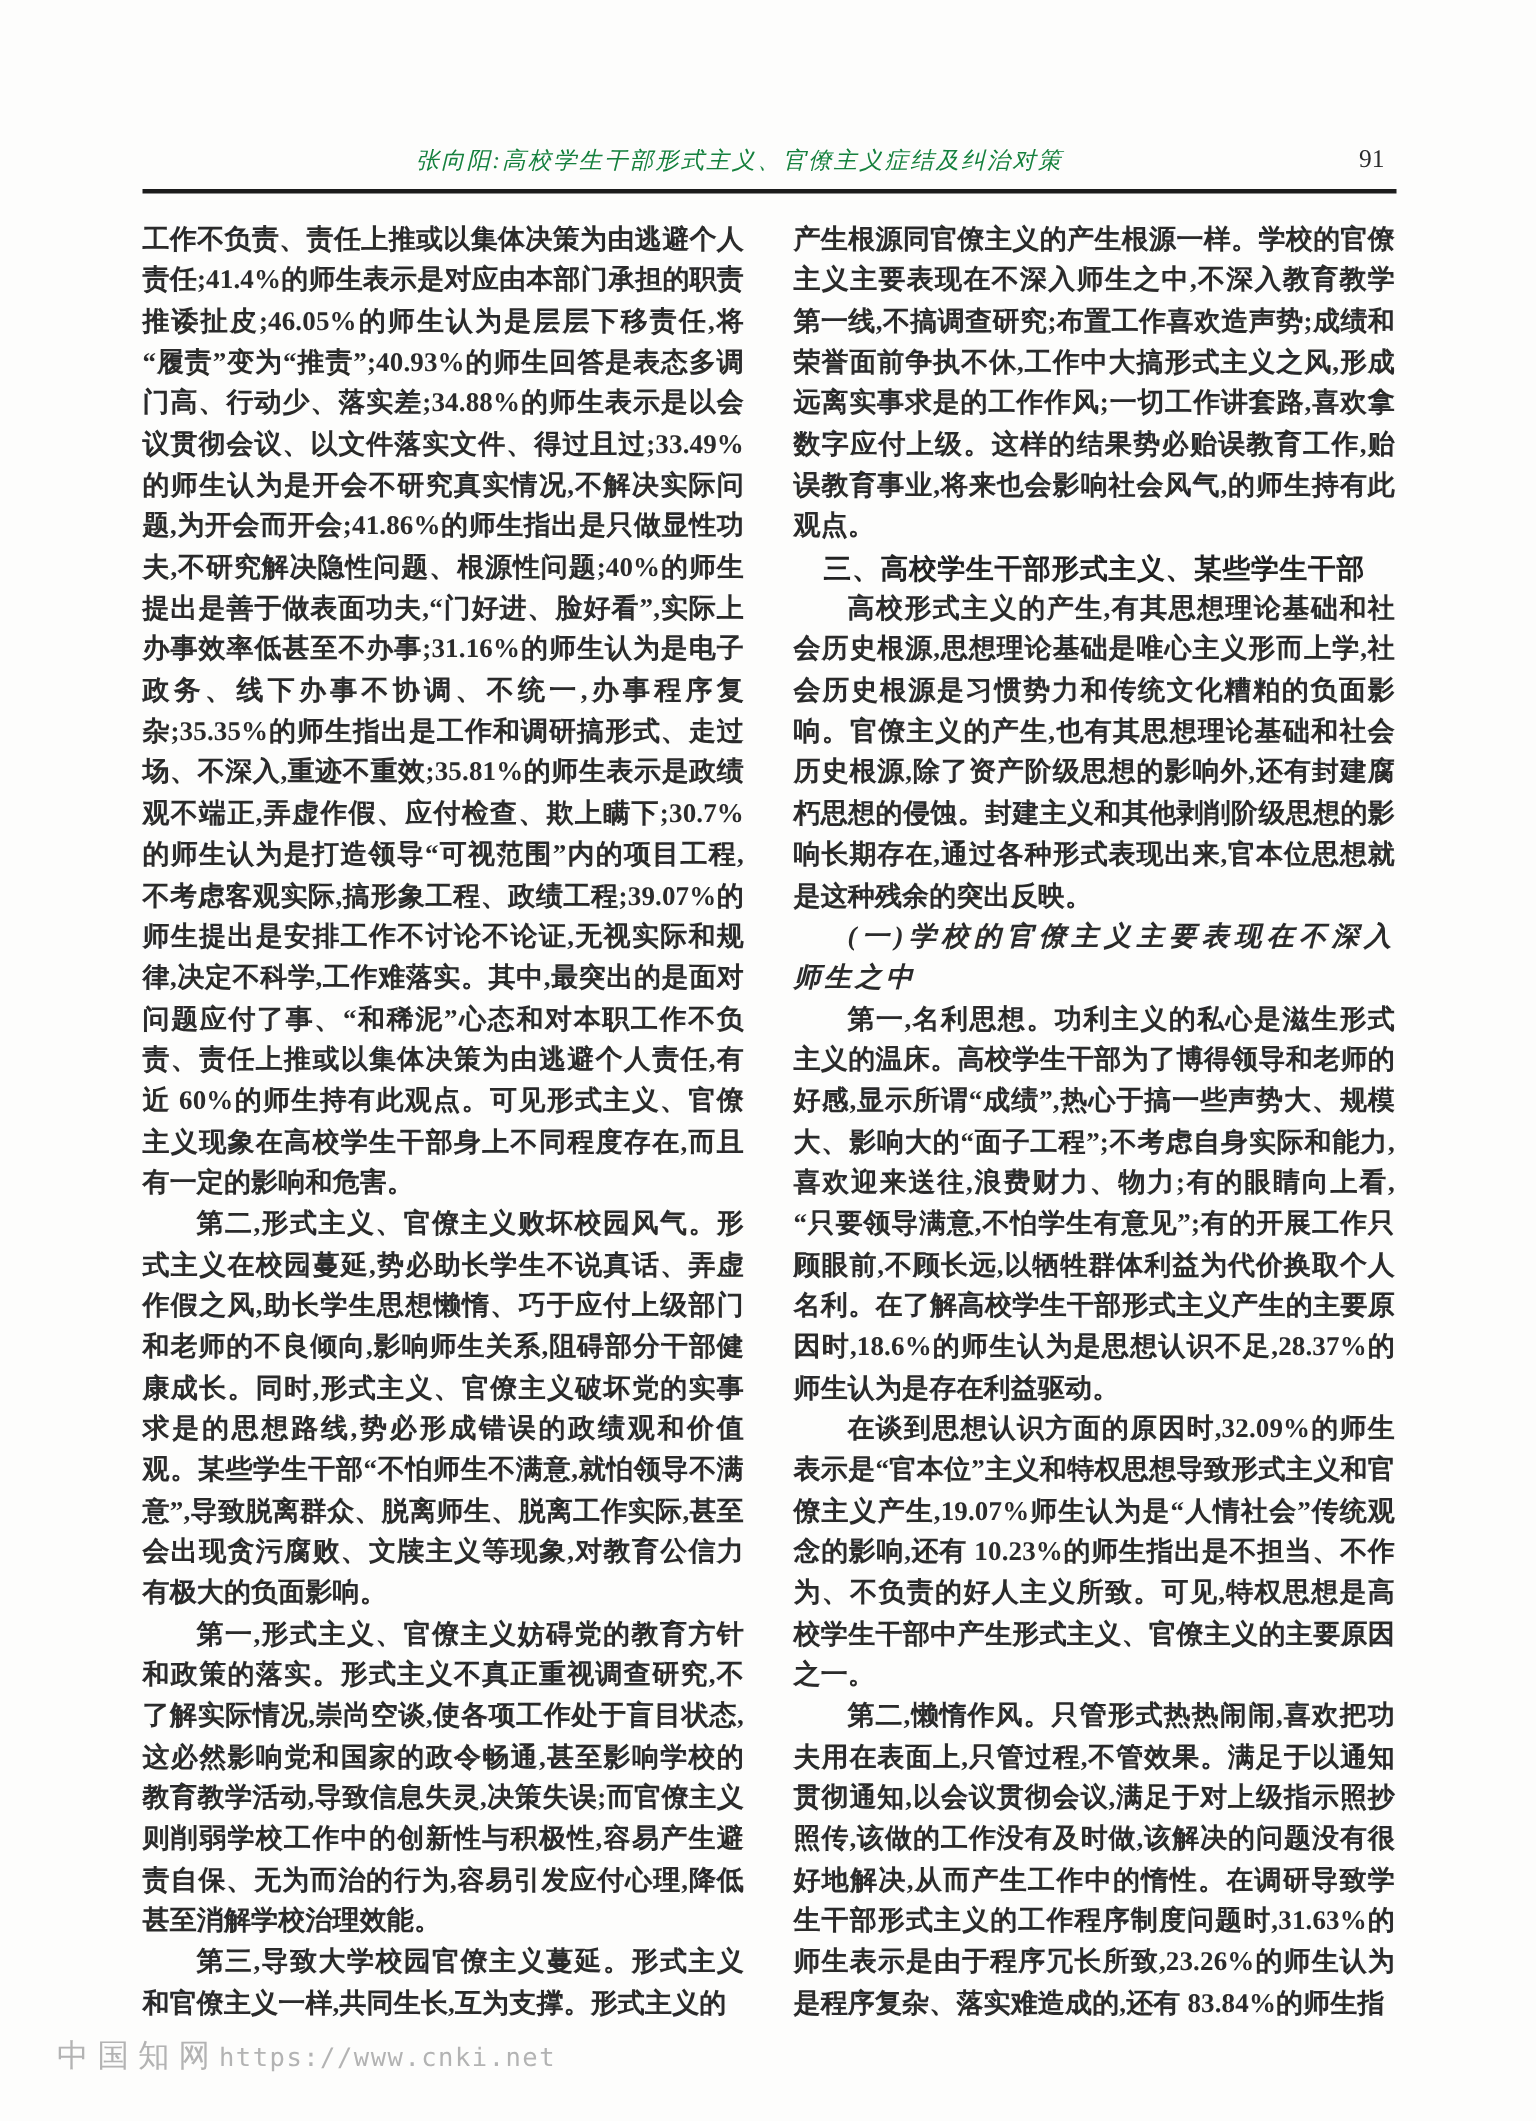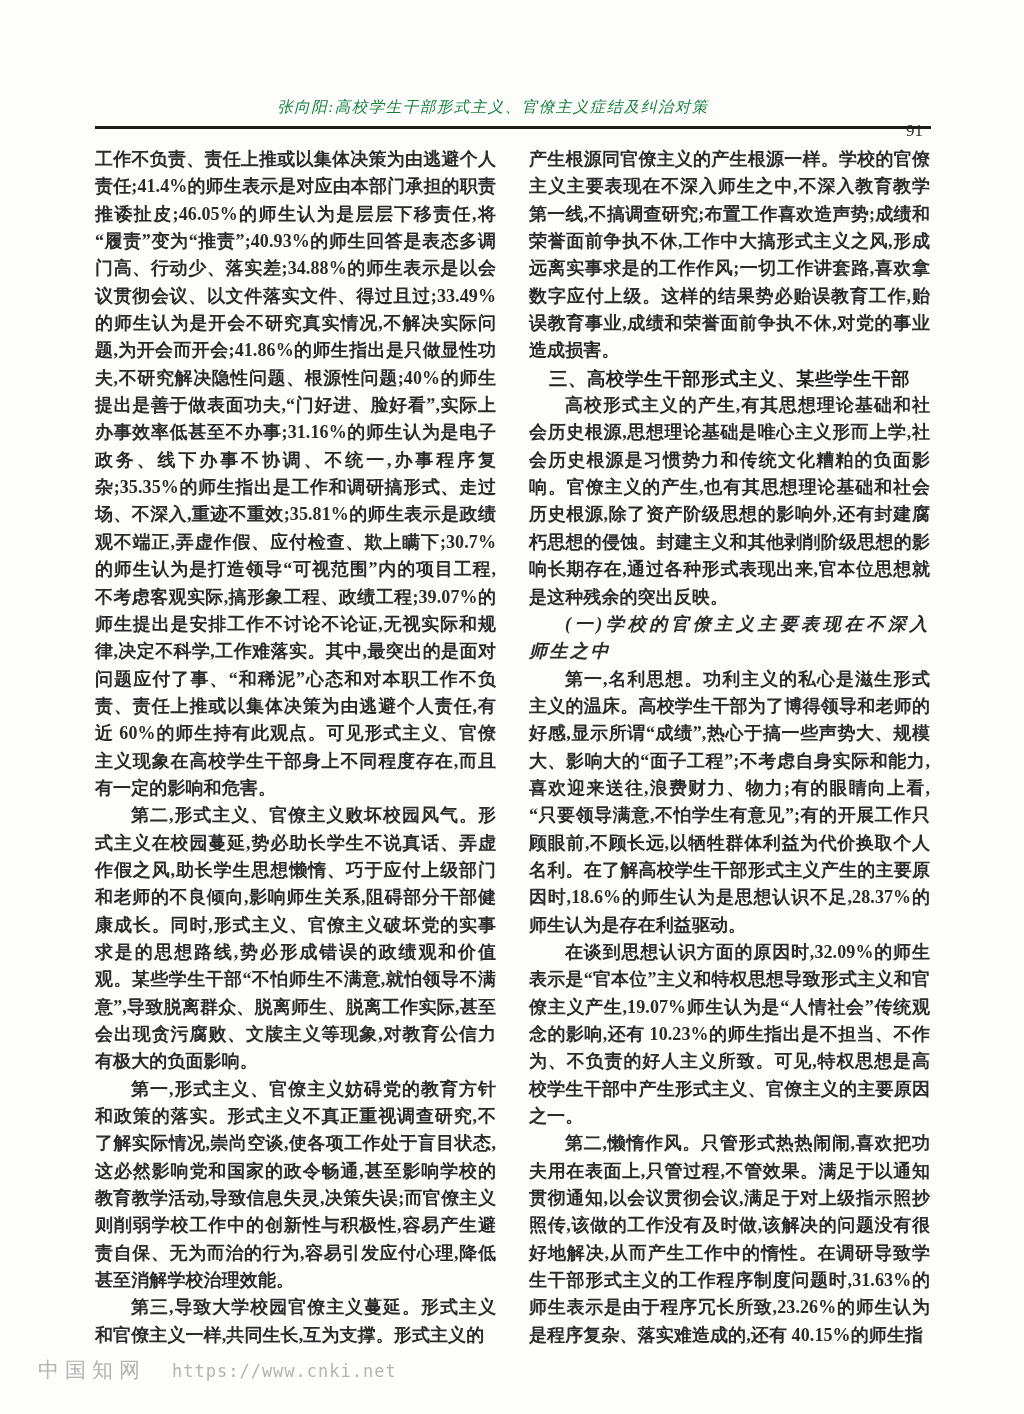--- a/index.html
+++ b/index.html
@@ -36,21 +36,20 @@
     letter-spacing: 1.5px;
     color: #15803d;
   }
   .page-number {
     position: absolute;
     right: 8px;
     top: -1px;
     font-size: 17px;
     font-style: normal;
     color: #2b2b2b;
-    margin-top: 25px;
   }
   .header-rule {
     position: absolute;
     top: 126px;
     left: 95px;
     width: 836px;
     height: 2.5px;
     background: #1c1c1c;
   }
 
@@ -90,21 +89,20 @@
     font-size: 18px;
   }
 
   
   .page-footer {
     position: absolute;
     top: 1356px;
     left: 38px;
     display: flex;
     align-items: baseline;
-    gap: 26px;
     color: #b3b3b3;
   }
   .cnki-name {
     font-size: 21px;
     letter-spacing: 6px;
   }
   .cnki-url {
     font-family: "DejaVu Sans Mono", "Liberation Mono", monospace;
     font-size: 17px;
     letter-spacing: 1px;
@@ -125,27 +123,27 @@
   <main>
 
     <section class="column column-left">
       <p class="no-indent">工作不负责、责任上推或以集体决策为由逃避个人责任;41.4%的师生表示是对应由本部门承担的职责推诿扯皮;46.05%的师生认为是层层下移责任,将“履责”变为“推责”;40.93%的师生回答是表态多调门高、行动少、落实差;34.88%的师生表示是以会议贯彻会议、以文件落实文件、得过且过;33.49%的师生认为是开会不研究真实情况,不解决实际问题,为开会而开会;41.86%的师生指出是只做显性功夫,不研究解决隐性问题、根源性问题;40%的师生提出是善于做表面功夫,“门好进、脸好看”,实际上办事效率低甚至不办事;31.16%的师生认为是电子政务、线下办事不协调、不统一,办事程序复杂;35.35%的师生指出是工作和调研搞形式、走过场、不深入,重迹不重效;35.81%的师生表示是政绩观不端正,弄虚作假、应付检查、欺上瞒下;30.7%的师生认为是打造领导“可视范围”内的项目工程,不考虑客观实际,搞形象工程、政绩工程;39.07%的师生提出是安排工作不讨论不论证,无视实际和规律,决定不科学,工作难落实。其中,最突出的是面对问题应付了事、“和稀泥”心态和对本职工作不负责、责任上推或以集体决策为由逃避个人责任,有近 60%的师生持有此观点。可见形式主义、官僚主义现象在高校学生干部身上不同程度存在,而且有一定的影响和危害。</p>
       <p class="indent">第二,形式主义、官僚主义败坏校园风气。形式主义在校园蔓延,势必助长学生不说真话、弄虚作假之风,助长学生思想懒惰、巧于应付上级部门和老师的不良倾向,影响师生关系,阻碍部分干部健康成长。同时,形式主义、官僚主义破坏党的实事求是的思想路线,势必形成错误的政绩观和价值观。某些学生干部“不怕师生不满意,就怕领导不满意”,导致脱离群众、脱离师生、脱离工作实际,甚至会出现贪污腐败、文牍主义等现象,对教育公信力有极大的负面影响。</p>
       <p class="indent">第一,形式主义、官僚主义妨碍党的教育方针和政策的落实。形式主义不真正重视调查研究,不了解实际情况,崇尚空谈,使各项工作处于盲目状态,这必然影响党和国家的政令畅通,甚至影响学校的教育教学活动,导致信息失灵,决策失误;而官僚主义则削弱学校工作中的创新性与积极性,容易产生避责自保、无为而治的行为,容易引发应付心理,降低甚至消解学校治理效能。</p>
       <p class="indent">第三,导致大学校园官僚主义蔓延。形式主义和官僚主义一样,共同生长,互为支撑。形式主义的</p>
     </section>
 
     <section class="column column-right">
-      <p class="no-indent">产生根源同官僚主义的产生根源一样。学校的官僚主义主要表现在不深入师生之中,不深入教育教学第一线,不搞调查研究;布置工作喜欢造声势;成绩和荣誉面前争执不休,工作中大搞形式主义之风,形成远离实事求是的工作作风;一切工作讲套路,喜欢拿数字应付上级。这样的结果势必贻误教育工作,贻误教育事业,成绩和荣誉面前争执不休,对党的事业造成损害。</p>
+      <p class="no-indent">产生根源同官僚主义的产生根源一样。学校的官僚主义主要表现在不深入师生之中,不深入教育教学第一线,不搞调查研究;布置工作喜欢造声势;成绩和荣誉面前争执不休,工作中大搞形式主义之风,形成远离实事求是的工作作风;一切工作讲套路,喜欢拿数字应付上级。这样的结果势必贻误教育工作,贻误教育事业,将来也会影响社会风气,的师生持有此观点。</p>
       <h2 class="section-heading">三、高校学生干部形式主义、某些学生干部</h2>
       <p class="indent">高校形式主义的产生,有其思想理论基础和社会历史根源,思想理论基础是唯心主义形而上学,社会历史根源是习惯势力和传统文化糟粕的负面影响。官僚主义的产生,也有其思想理论基础和社会历史根源,除了资产阶级思想的影响外,还有封建腐朽思想的侵蚀。封建主义和其他剥削阶级思想的影响长期存在,通过各种形式表现出来,官本位思想就是这种残余的突出反映。</p>
       <h3 class="sub-heading">(一)学校的官僚主义主要表现在不深入师生之中</h3>
       <p class="indent">第一,名利思想。功利主义的私心是滋生形式主义的温床。高校学生干部为了博得领导和老师的好感,显示所谓“成绩”,热心于搞一些声势大、规模大、影响大的“面子工程”;不考虑自身实际和能力,喜欢迎来送往,浪费财力、物力;有的眼睛向上看,“只要领导满意,不怕学生有意见”;有的开展工作只顾眼前,不顾长远,以牺牲群体利益为代价换取个人名利。在了解高校学生干部形式主义产生的主要原因时,18.6%的师生认为是思想认识不足,28.37%的师生认为是存在利益驱动。</p>
       <p class="indent">在谈到思想认识方面的原因时,32.09%的师生表示是“官本位”主义和特权思想导致形式主义和官僚主义产生,19.07%师生认为是“人情社会”传统观念的影响,还有 10.23%的师生指出是不担当、不作为、不负责的好人主义所致。可见,特权思想是高校学生干部中产生形式主义、官僚主义的主要原因之一。</p>
-      <p class="indent">第二,懒惰作风。只管形式热热闹闹,喜欢把功夫用在表面上,只管过程,不管效果。满足于以通知贯彻通知,以会议贯彻会议,满足于对上级指示照抄照传,该做的工作没有及时做,该解决的问题没有很好地解决,从而产生工作中的惰性。在调研导致学生干部形式主义的工作程序制度问题时,31.63%的师生表示是由于程序冗长所致,23.26%的师生认为是程序复杂、落实难造成的,还有 40.15%的师生指</p>
+      <p class="indent">第二,懒惰作风。只管形式热热闹闹,喜欢把功夫用在表面上,只管过程,不管效果。满足于以通知贯彻通知,以会议贯彻会议,满足于对上级指示照抄照传,该做的工作没有及时做,该解决的问题没有很好地解决,从而产生工作中的惰性。在调研导致学生干部形式主义的工作程序制度问题时,31.63%的师生表示是由于程序冗长所致,23.26%的师生认为是程序复杂、落实难造成的,还有 83.84%的师生指</p>
     </section>
 
   </main>
 
   <footer class="page-footer">
     <span class="cnki-name">中国知网</span>
     <span class="cnki-url">https://www.cnki.net</span>
   </footer>
 
 </div>

